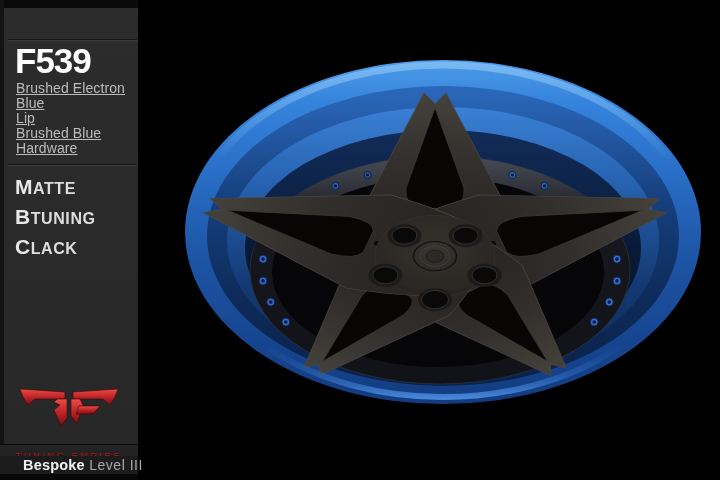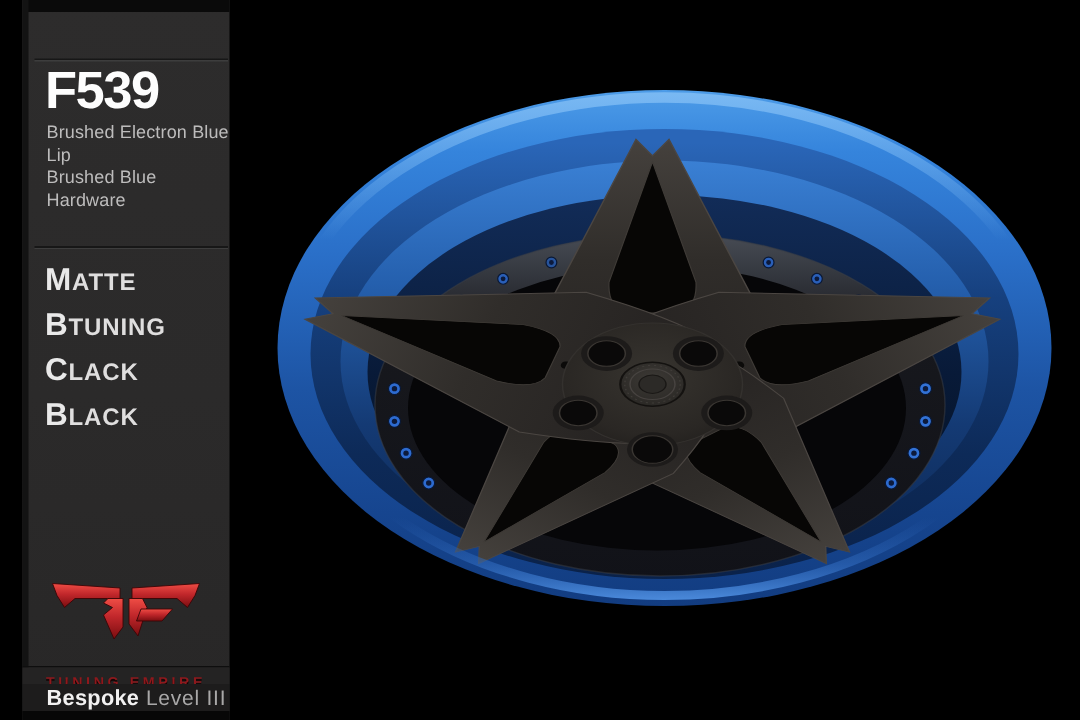--- a/index.html
+++ b/index.html
@@ -3,44 +3,44 @@
 <meta charset="utf-8">
 <style>
   html,body{margin:0;padding:0;background:#000;}
   .stage{position:relative;width:720px;height:480px;background:#000;overflow:hidden;
          font-family:"Liberation Sans",sans-serif;-webkit-font-smoothing:antialiased;}
 
   
   .wheel-wrap{position:absolute;inset:0;}
 
   
-  .panel{position:absolute;left:15px;top:0;width:138px;height:480px;
+  .panel{position:absolute;left:0;top:0;width:138px;height:480px;
          background:linear-gradient(180deg,#2d2c2c 0%,#2b2a2a 55%,#282727 100%);
          box-shadow:inset 4px 0 0 #131313, inset 0 8px 0 #0a0a0a;}
   .sep{position:absolute;left:8px;right:1px;height:2px;
        background:linear-gradient(180deg,#171717 0 55%,#3d3d3d 55% 100%);}
   .sep1{top:39px;}
   .sep2{top:164px;}
   .model{position:absolute;left:15px;top:44px;margin:0;color:#fdfdfd;
          font-size:35px;font-weight:bold;letter-spacing:-1px;line-height:34px;}
-  .desc{position:absolute;left:16px;top:81px;color:#bdbcbc;font-size:12px;
-        line-height:15px;letter-spacing:.1px;}
+  .desc{position:absolute;left:16px;top:81px;color:#bdbcbc;font-size:14px;
+        line-height:15px;letter-spacing:.1px;text-decoration:underline;}
   .finishes{position:absolute;left:15px;top:172px;list-style:none;margin:0;padding:0;
             color:#e9e9e9;}
   .finishes li{height:30px;line-height:30px;white-space:nowrap;}
   .fin-initial{font-size:21px;font-weight:bold;letter-spacing:.5px;}
   .fin-rest{font-size:16px;font-weight:bold;letter-spacing:.6px;color:#dfdede;}
   .logo-box{position:absolute;left:19px;top:386px;width:100px;height:44px;}
   .band-line{position:absolute;left:0;right:0;top:444px;height:1px;background:#0e0e0e;}
   .band-tuning{position:absolute;left:0;right:0;top:445px;height:11px;background:#242323;
                text-align:center;}
   .brand-name{font-size:9.5px;font-weight:bold;letter-spacing:2.4px;color:#8e181c;
               line-height:11px;text-shadow:0 1px 0 #140303;}
   .band-bespoke{position:absolute;left:0;right:0;top:456px;height:18px;background:#1d1c1c;
-                padding-left:16px;box-sizing:border-box;line-height:18px;white-space:nowrap;}
+                padding-left:23px;box-sizing:border-box;line-height:18px;white-space:nowrap;}
   .series-bold{font-size:14.5px;font-weight:bold;color:#f2f1f1;letter-spacing:.2px;}
   .series-light{font-size:14px;font-weight:normal;color:#a9a8a8;letter-spacing:.5px;}
   .band-bottom{position:absolute;left:0;right:0;top:474px;height:6px;background:#070707;}
 </style>
 </head>
 <body>
 
 <div class="stage">
 
   <div class="wheel-wrap">
@@ -225,21 +225,20 @@
       <div>Lip</div>
       <div>Brushed Blue Hardware</div>
     </div>
 
     <div class="sep sep2"></div>
 
     <ul class="finishes">
       <li><span class="fin-initial">M</span><span class="fin-rest">ATTE</span></li>
       <li><span class="fin-initial">B</span><span class="fin-rest">TUNING</span></li>
       <li><span class="fin-initial">C</span><span class="fin-rest">LACK</span></li>
-      <li><span class="fin-initial">B</span><span class="fin-rest">LACK</span></li>
     </ul>
 
     <div class="logo-box">
       <svg width="100" height="44" viewBox="0 0 100 44">
         <g fill="url(#logoRed)" stroke="#3a0506" stroke-width=".6">
           <path d="M 1 3 L 46 6 L 46 13 L 16 13 L 9 19 L 4 11 Z"></path>
           <path d="M 99 3 L 54 6 L 54 13 L 84 13 L 91 19 L 96 11 Z"></path>
           <path d="M 38 13 L 48 13 L 48 32 L 42 40 L 35 24 L 41 19 L 35 16 Z"></path>
           <path d="M 52 13 L 61 13 L 64 19 L 58 38 L 52 30 Z"></path>
           <path d="M 60 20 L 81 20 L 74 28 L 57 28 Z"></path>

